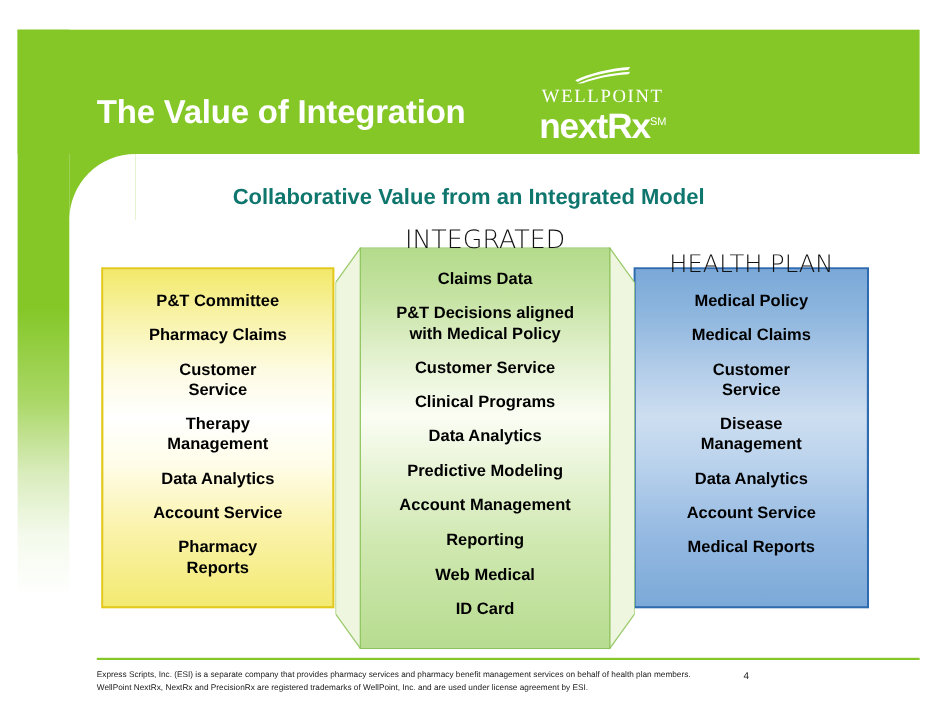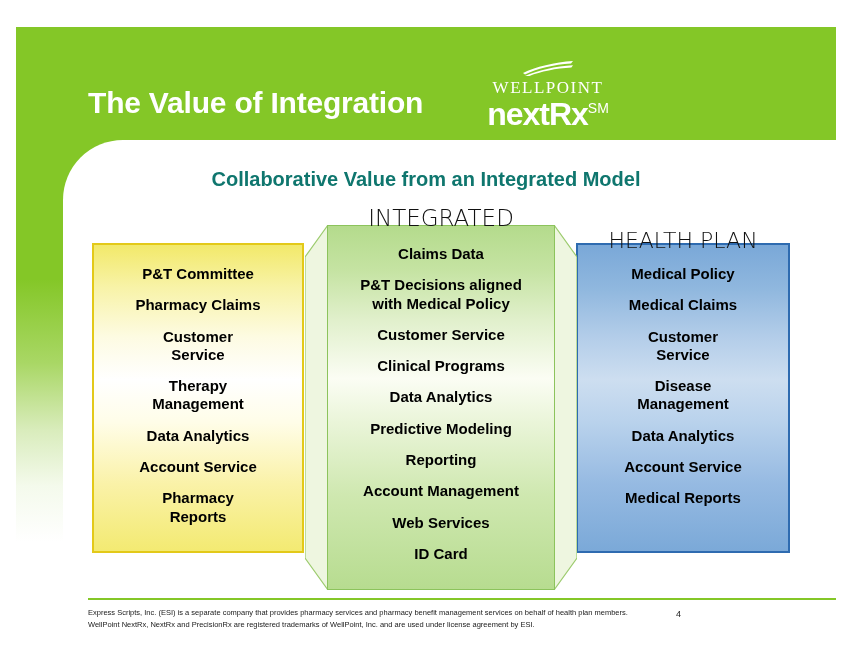--- a/index.html
+++ b/index.html
@@ -85,21 +85,21 @@
   }
   .logo-nextrx {
     font-size:32px;
     font-weight:bold;
     letter-spacing:-1px;
     color:#ffffff;
     display:block;
     margin-top:2px;
   }
   .logo-sm {
-    font-size:14px;
+    font-size:10px;
     font-weight:normal;
     vertical-align:super;
     letter-spacing:0;
   }
 
   
   .subtitle {
     position:absolute;
     left:0; top:168px;
     width:852px;
@@ -268,23 +268,23 @@
       <div class="center-face"></div>
     </div>
     <div class="col-header integ">INTEGRATED</div>
     <div class="col-items integ">
         <div class="item">Claims Data</div>
         <div class="item">P&amp;T Decisions aligned<br>with Medical Policy</div>
         <div class="item">Customer Service</div>
         <div class="item">Clinical Programs</div>
         <div class="item">Data Analytics</div>
         <div class="item">Predictive Modeling</div>
+        <div class="item">Account Management</div>
         <div class="item">Reporting</div>
-        <div class="item">Account Management</div>
-        <div class="item">Web Services</div>
+        <div class="item">Web Medical</div>
         <div class="item">ID Card</div>
       </div>
 
     <div class="box box-health"></div>
     <div class="col-header health">HEALTH PLAN</div>
     <div class="col-items health">
         <div class="item">Medical Policy</div>
         <div class="item">Medical Claims</div>
         <div class="item">Customer<br>Service</div>
         <div class="item">Disease<br>Management</div>

